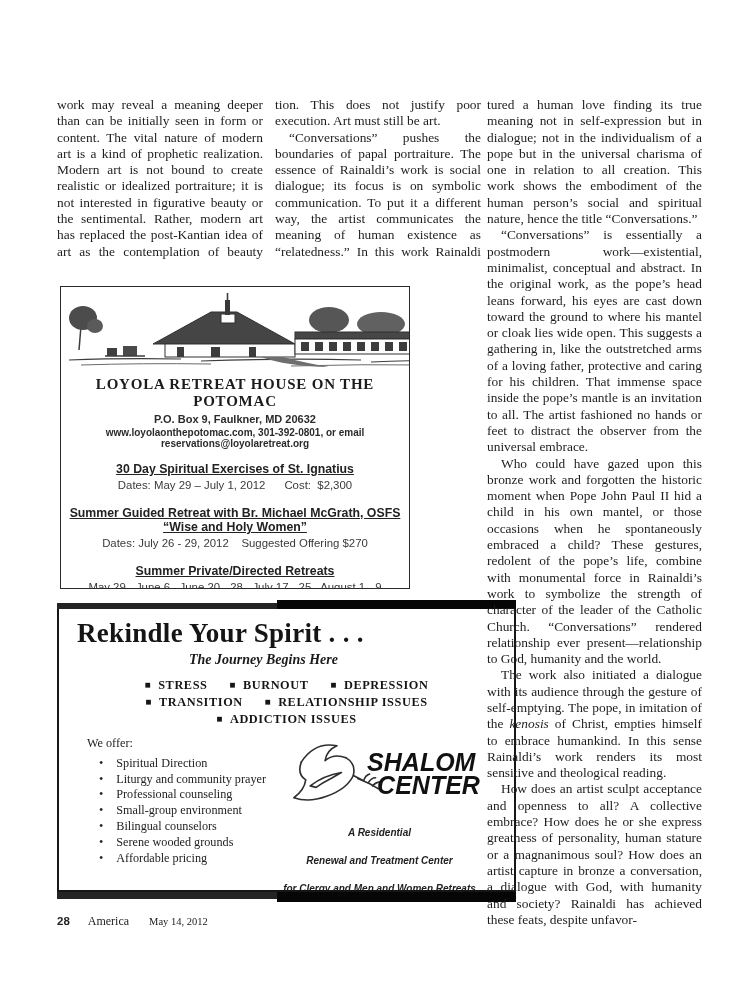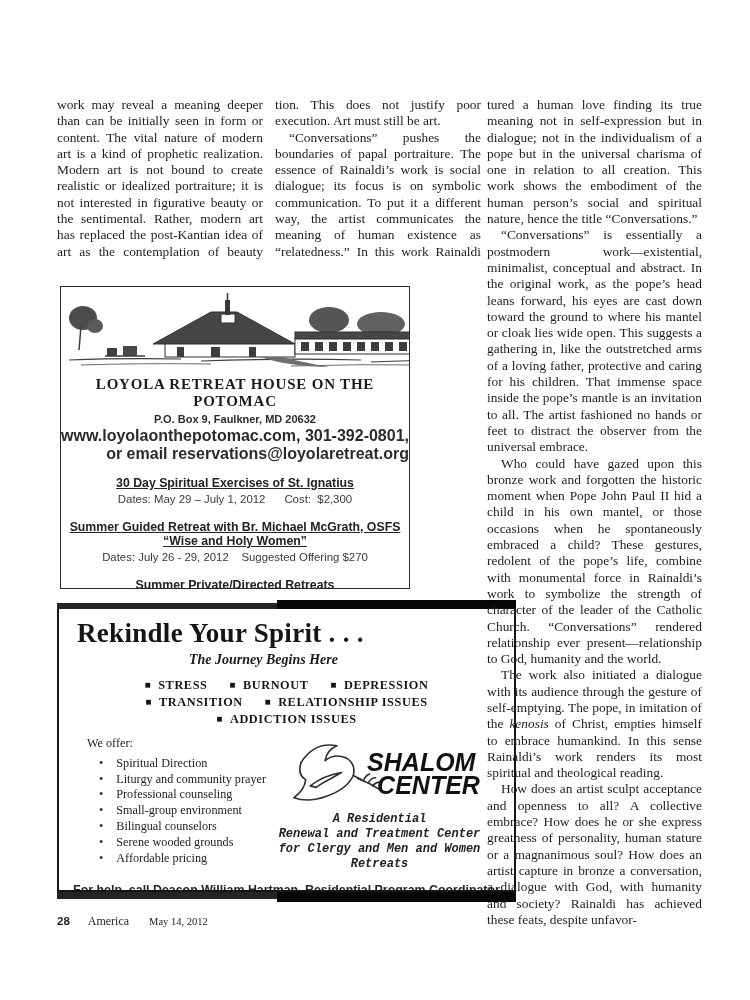--- a/index.html
+++ b/index.html
@@ -15,22 +15,22 @@
   em{font-style:italic;}
 
   
   .ad-loyola{margin-left:3px;margin-top:26px;width:350px;height:303px;box-sizing:border-box;
              border:1.5px solid #2a2a2a;text-align:center;overflow:hidden;padding-top:5px;}
   .loy-art{display:block;margin:0 auto;}
   .loy-title{font-family:"Liberation Serif",serif;font-weight:bold;font-size:15px;
              letter-spacing:.8px;color:#1c1c1c;margin-top:4px;}
   .loy-addr{font-family:"Liberation Sans",sans-serif;font-weight:bold;font-size:11px;
             color:#2b2b2b;margin-top:3px;}
-  .loy-contact{font-family:"Liberation Sans",sans-serif;font-weight:bold;font-size:16px;
-               color:#2b2b2b;margin-top:2px;text-align:right;}
+  .loy-contact{font-family:"Liberation Sans",sans-serif;font-weight:bold;font-size:10px;
+               color:#2b2b2b;margin-top:2px;}
   .loy-event{margin-top:13px;}
   .loy-ev-title{font-family:"Liberation Sans",sans-serif;font-weight:bold;font-size:12.3px;
                 color:#222;text-decoration:underline;line-height:14.5px;}
   .loy-ev-line{font-family:"Liberation Sans",sans-serif;font-size:11.4px;color:#3a3a3a;
                margin-top:2.5px;white-space:pre-wrap;line-height:13.5px;}
 
   
   .ad-shalom{margin-top:11px;width:459px;}
   .bar{display:flex;}
   .bar.top{height:9px;align-items:flex-end;}
@@ -55,22 +55,22 @@
   .sh-offer{width:190px;padding-left:18px;font-size:12.2px;line-height:15.8px;color:#222;}
   .sh-offer-heading{margin-bottom:1px;}
   .sh-offer ul{list-style:none;margin:4px;padding:0 0 0 8px;}
   .sh-offer li{white-space:nowrap;}
   .dot{margin-right:13px;}
   .sh-logo{width:205px;text-align:center;}
   .sh-logo-top{display:flex;align-items:center;justify-content:center;}
   .sh-name{font-family:"Liberation Sans",sans-serif;font-weight:bold;font-style:italic;
            font-size:25px;line-height:23px;color:#111;margin-left:-16px;text-align:left;}
   .sh-name .ctr{margin-left:10px;}
-  .sh-sub{font-family:Liberation Mono, monospace;font-weight:bold;font-style:italic;
-          font-size:12px;line-height:15px;color:#222;}
+  .sh-sub{font-family:Liberation Sans, sans-serif;font-weight:bold;font-style:italic;
+          font-size:10px;line-height:15px;color:#222;margin-top:13px;}
   .sh-foot{text-align:center;font-family:"Liberation Sans",sans-serif;font-weight:bold;
            color:#262626;margin-top:11px;}
   .sh-foot-help{font-size:12.4px;line-height:15px;}
 
   
   .page-footer{margin-top:9px;margin-left:0;}
   .pf-num{font-family:Liberation Sans, sans-serif;font-weight:bold;font-size:11.5px;color:#222;}
   .pf-mag{font-family:"Liberation Serif",serif;font-size:12px;margin-left:14px;color:#222;}
   .pf-date{font-family:"Liberation Serif",serif;font-size:10.5px;margin-left:16px;color:#222;}
 </style>
@@ -236,18 +236,18 @@
         <span class="pf-num">28</span>
         <span class="pf-mag">America</span>
         <span class="pf-date">May 14, 2012</span>
       </div>
     </div>
 
     <div class="col col3">
       <p>tured a human love finding its true meaning not in self-expression but in dialogue; not in the individualism of a pope but in the universal charisma of one in relation to all creation. This work shows the embodiment of the human person’s social and spiritual nature, hence the title “Conversations.”</p>
       <p class="p-ind">“Conversations” is essentially a postmodern work—existential, minimalist, conceptual and abstract. In the original work, as the pope’s head leans forward, his eyes are cast down toward the ground to where his mantel or cloak lies wide open. This suggests a gathering in, like the outstretched arms of a loving father, protective and caring for his children. That immense space inside the pope’s mantle is an invitation to all. The artist fashioned no hands or feet to distract the observer from the universal embrace.</p>
       <p class="p-ind">Who could have gazed upon this bronze work and forgotten the historic moment when Pope John Paul II hid a child in his own mantel, or those occasions when he spontaneously embraced a child? These gestures, redolent of the pope’s life, combine with monumental force in Rainaldi’s work to symbolize the strength of character of the leader of the Catholic Church. “Conversations” rendered relationship ever present—relationship to God, humanity and the world.</p>
-      <p class="p-ind"><span>The work also initiated a dialogue with its audience through the gesture of self-emptying. The pope, in imitation of the </span><em>kenosis</em><span> of Christ, empties himself to embrace humankind. In this sense Rainaldi’s work renders its most spiritual and theological reading.</span></p>
+      <p class="p-ind"><span>The work also initiated a dialogue with its audience through the gesture of self-emptying. The pope, in imitation of the </span><em>kenosis</em><span> of Christ, empties himself to embrace humankind. In this sense Rainaldi’s work renders its most sensitive and theological reading.</span></p>
       <p class="p-ind">How does an artist sculpt acceptance and openness to all? A collective embrace? How does he or she express greatness of personality, human stature or a magnanimous soul? How does an artist capture in bronze a conversation, a dialogue with God, with humanity and society? Rainaldi has achieved these feats, despite unfavor-</p>
     </div>
 
   </div>
 </div>
 
 </body></html>

